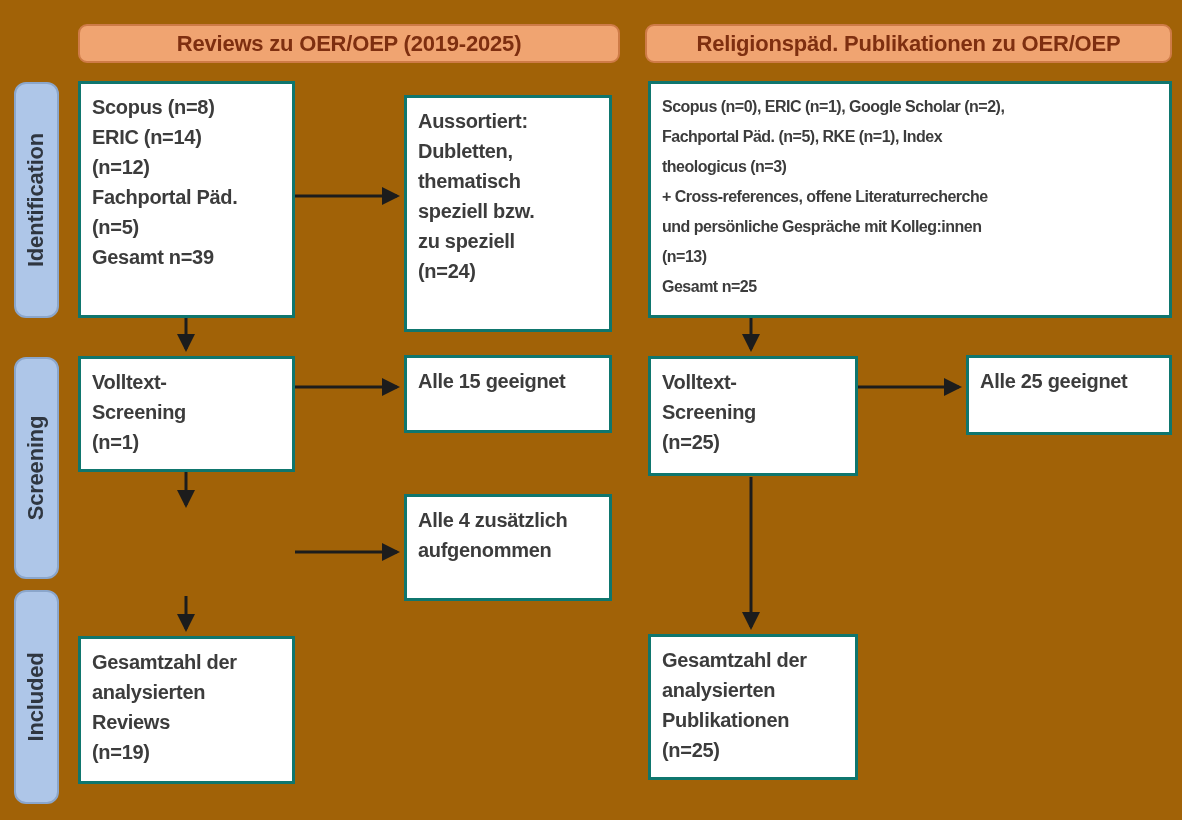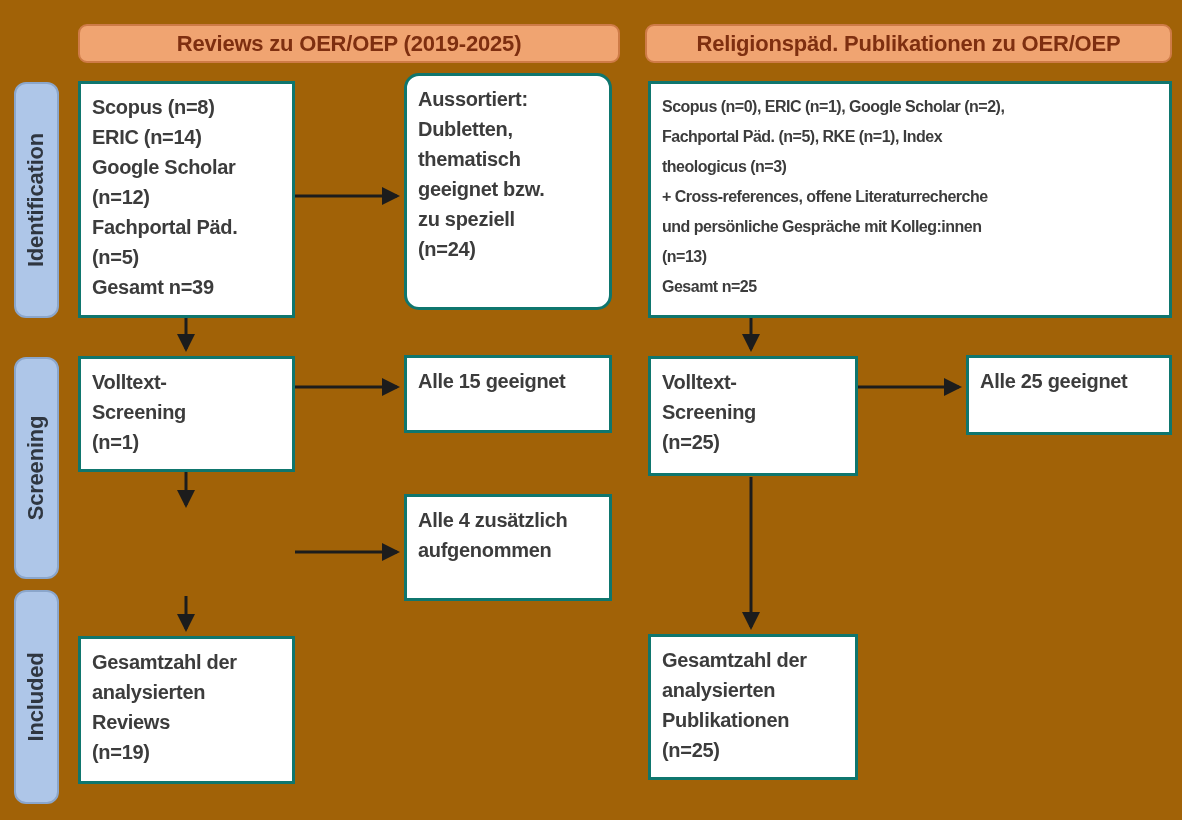--- a/index.html
+++ b/index.html
@@ -113,32 +113,31 @@
   <div class="stage-label" style="left:14px; top:357px; width:45px; height:222px;">
     <span>Screening</span>
   </div>
   <div class="stage-label" style="left:14px; top:590px; width:45px; height:214px;">
     <span>Included</span>
   </div>
 
   <div class="fbox" style="left:78px; top:81px; width:217px; height:237px;">
     <span class="bline">Scopus (n=8)</span>
     <span class="bline">ERIC (n=14)</span>
-    <span class="bline">Google Scholar</span>
     <span class="bline">(n=12)</span>
     <span class="bline">Fachportal Päd.</span>
     <span class="bline">(n=5)</span>
     <span class="bline">Gesamt n=39</span>
   </div>
 
-  <div class="fbox" style="left:404px; top:73px; width:208px; height:237px;border-radius:15px;">
+  <div class="fbox" style="left:404px; top:95px; width:208px; height:237px;">
     <span class="bline">Aussortiert:</span>
     <span class="bline">Dubletten,</span>
     <span class="bline">thematisch</span>
-    <span class="bline">geeignet bzw.</span>
+    <span class="bline">speziell bzw.</span>
     <span class="bline">zu speziell</span>
     <span class="bline">(n=24)</span>
   </div>
 
   <div class="fbox" style="left:78px; top:356px; width:217px; height:116px;">
     <span class="bline">Volltext-</span>
     <span class="bline">Screening</span>
     <span class="bline">(n=1)</span>
   </div>
 

